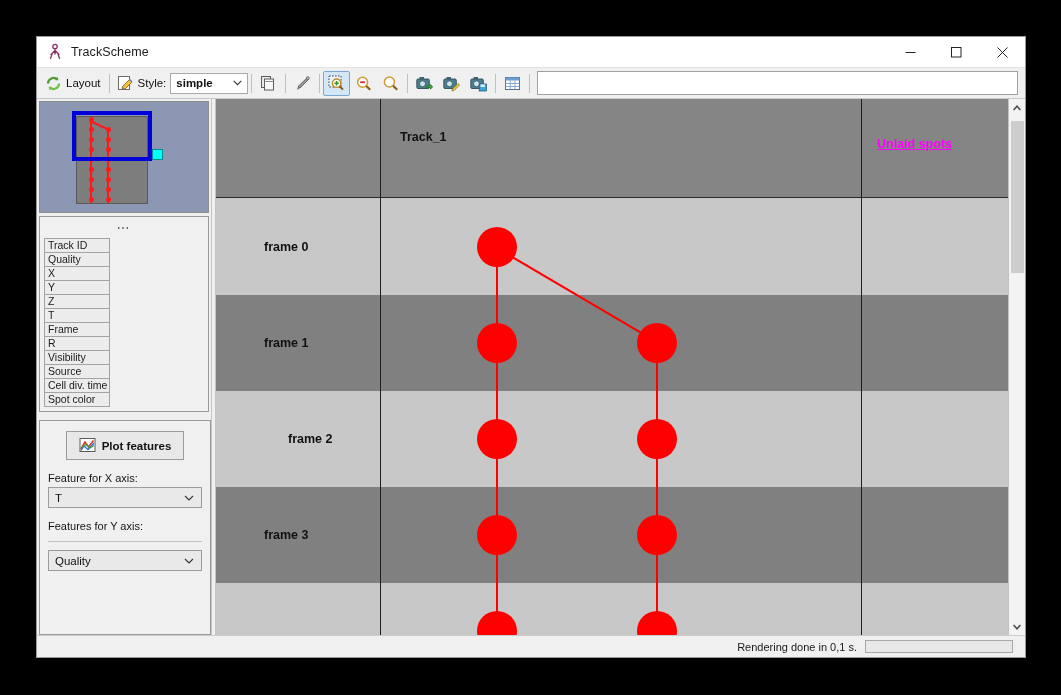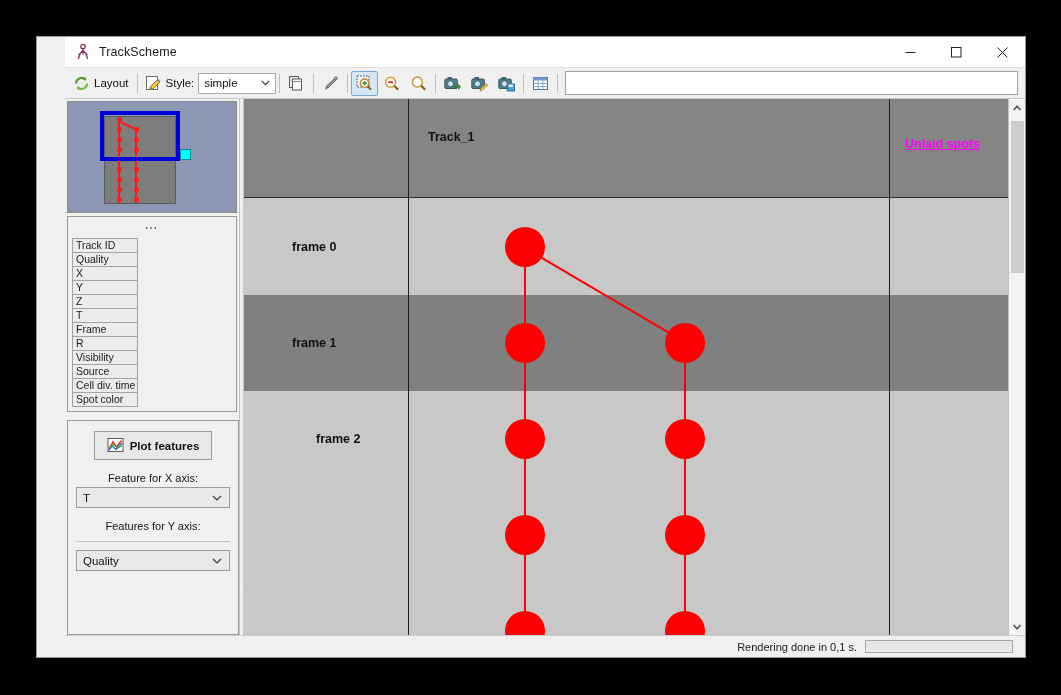--- a/index.html
+++ b/index.html
@@ -11,21 +11,21 @@
     overflow: hidden;
   }
 
   
   #window {
     position: absolute;
     left: 36px; top: 36px;
     width: 990px; height: 622px;
     background: #f0f0f0;
     border: 1px solid #9a9a9a;
-    display: flex; flex-direction: column; padding-left: 28px;
+    display: flex; flex-direction: column;
   }
 
   
   .titlebar {
     height: 31px; min-height: 31px;
     background: #ffffff;
     display: flex; align-items: center;
     border-bottom: 1px solid #e2e2e2;
   }
   .title-icon {
@@ -64,21 +64,21 @@
     width: 1px; height: 19px; background: #c0c0c0;
     margin: 0 3px; flex: 0 0 auto;
   }
   .tb-icon { width: 17px; height: 17px; display: block; flex: 0 0 auto; }
 
   .tb-combo {
     width: 78px; height: 21px;
     background: #fff; border: 1px solid #a9a9a9;
     display: flex; align-items: center;
     padding: 0 2px 0 5px;
-    font-size: 11.5px; color: #111;
+    font-size: 11.5px; color: #111; font-weight: bold;
   }
   .tb-combo .val { flex: 1; }
   .tb-combo .chev { color: #444; font-size: 9px; padding-right: 3px; }
 
   .tb-field {
     flex: 1; height: 24px; margin: 0 4px 0 4px;
     background: #ffffff; border: 1px solid #a0a0a0;
   }
 
   
@@ -154,21 +154,20 @@
   .plotbtn {
     align-self: center;
     display: flex; align-items: center; gap: 6px;
     height: 29px; padding: 0 12px;
     background: #e8e8e8; border: 1px solid #9c9c9c;
     font-size: 11.5px; font-weight: bold; color: #121212;
   }
   .axis-label {
     font-size: 11px; color: #141414;
     margin: 12px 0 3px 0;
-    text-align: center;
   }
   .axis-combo {
     height: 21px;
     background: #e9e9e9; border: 1px solid #9c9c9c;
     display: flex; align-items: center;
     padding: 0 3px 0 6px;
     font-size: 11.5px; color: #111;
   }
   .axis-combo .val { flex: 1; }
   .axis-combo .chev { font-size: 9px; color: #3a3a3a; padding-right: 4px; }
@@ -539,20 +538,23 @@
 
         <div class="frow light" style="top:100px;">
           <span class="frow-label">frame 0</span>
         </div>
         <div class="frow dark" style="top:196px;">
           <span class="frow-label">frame 1</span>
         </div>
         <div class="frow light" style="top:292px;margin-left:24px;">
           <span class="frow-label">frame 2</span>
         </div>
+        <div class="frow dark" style="top:388px;">
+          <span class="frow-label">frame 3</span>
+        </div>
         <div class="frow light" style="top:484px;height:60px;">
           <span class="frow-label"></span>
         </div>
 
         <div class="vline" style="left:164px;"></div>
         <div class="vline" style="left:645px;"></div>
 
         <div class="hdr-row">
           <div class="vline" style="left:164px;"></div>
           <div class="vline" style="left:645px;"></div>

